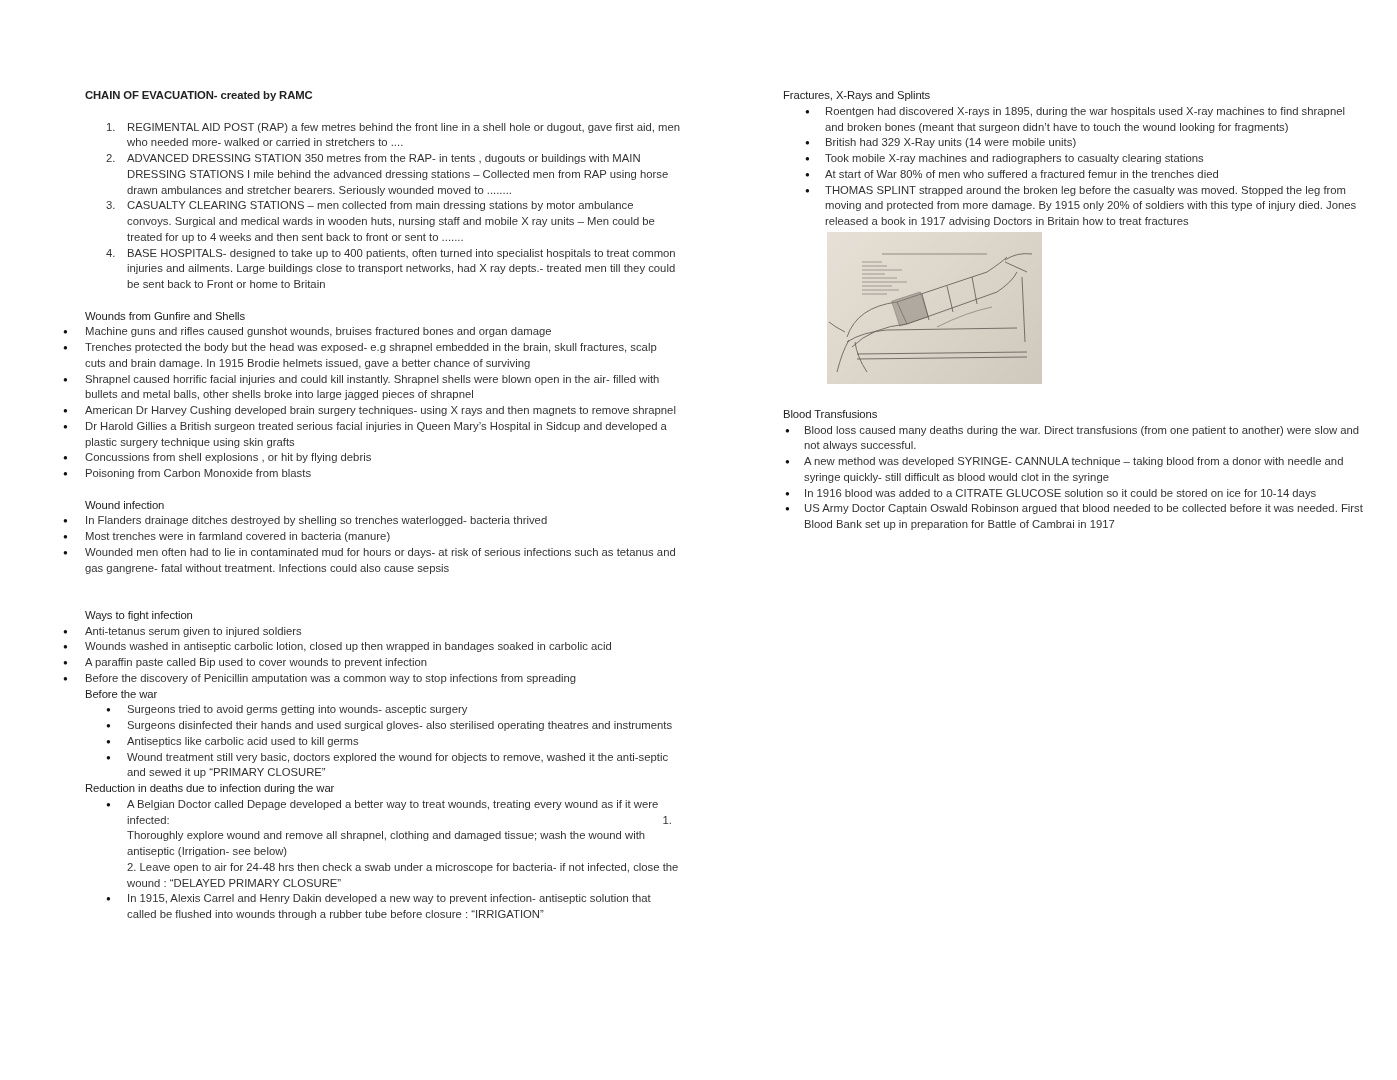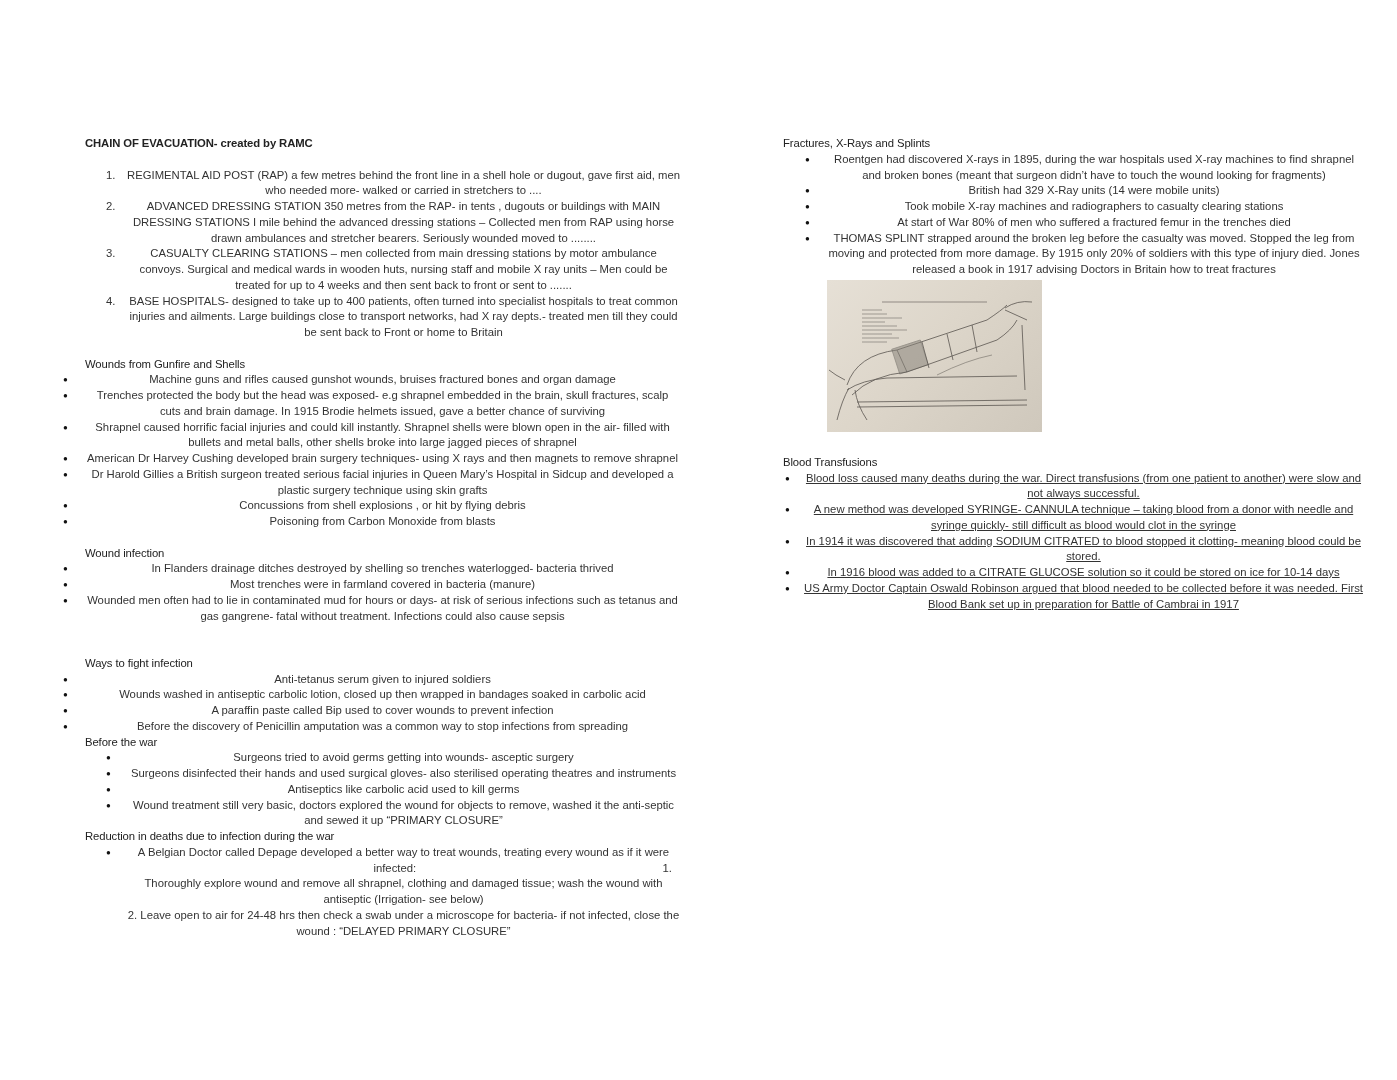--- a/index.html
+++ b/index.html
@@ -1,34 +1,34 @@
 <!DOCTYPE html>
 <html><head>
 <meta charset="utf-8">
 <style>
   html, body { margin:0; padding:0; }
   body {
     width:1397px; height:1080px; background:#ffffff; position:relative; overflow:hidden;
     font-family:"Liberation Sans", "DejaVu Sans", sans-serif; color:#333333;
     font-size:11.3px; line-height:15.75px;
   }
-  .col { position:absolute;margin-top:48px; }
+  .col { position:absolute; }
   .left { left:60px; top:88px; width:620px; }
   .right { left:783px; top:88px; width:580px; }
   h3 { font-size:11.3px; font-weight:normal; margin:0; color:#222; line-height:15.75px; letter-spacing:-0.1px; }
-  ol, ul { margin:0; padding:0; list-style:none;text-align:center; }
+  ol, ul { margin:0; padding:0; list-style:none; }
   .num li { position:relative; padding-left:67px; }
   .num li .n { position:absolute; left:46px; }
   .b1 li { position:relative; padding-left:25px; }
   .b1 li::before { content:"●"; position:absolute; left:3px; font-size:8px; top:0; color:#111; }
   .b2 li { position:relative; padding-left:67px; }
   .b2 li::before { content:"●"; position:absolute; left:46px; font-size:8px; color:#111; }
   .b3 li { position:relative; padding-left:42px; }
   .b3 li::before { content:"●"; position:absolute; left:22px; font-size:8px; color:#111; }
-  .b4 li { position:relative; padding-left:21px;text-decoration:underline; }
+  .b4 li { position:relative; padding-left:21px; }
   .b4 li::before { content:"●"; position:absolute; left:2px; font-size:8px; color:#111; }
   .sub { padding-left:25px; }
   .gap1 { height:15.75px; }
   .gap2 { height:31.5px; }
   .photo {
     margin-left:44px; margin-top:2px; width:215px; height:152px;
     background:linear-gradient(135deg,#e6e0d6 0%,#ddd6ca 45%,#cfc8bc 100%);
     position:relative;
   }
   .photo svg { position:absolute; left:0; top:0; }
@@ -95,20 +95,21 @@
   </ul>
   <div class="sub">
       <h3>Reduction in deaths due to infection during the war</h3>
     </div>
   <ul class="b2">
     <li>
       <span>A Belgian Doctor called Depage developed a better way to treat wounds, treating every wound as if it were infected:</span><span class="alignr">1.</span>
       <span class="indent-cont" style="clear:both">Thoroughly explore wound and remove all shrapnel, clothing and damaged tissue; wash the wound with antiseptic  (Irrigation- see below)</span>
       <span class="indent-cont">2. Leave open to air for 24-48 hrs then check a swab under a microscope for bacteria- if not infected, close the wound :  “DELAYED PRIMARY CLOSURE”</span>
     </li>
+    <li>In 1915, Alexis Carrel and Henry Dakin developed a new way to prevent infection- antiseptic solution that called be flushed into wounds through a rubber tube before closure : “IRRIGATION”</li>
   </ul>
 </div>
 
 <div class="col right">
   <h3>Fractures, X-Rays and Splints</h3>
   <ul class="b3">
     <li>Roentgen had discovered X-rays in 1895, during the war hospitals used X-ray machines to find shrapnel and broken bones (meant that surgeon didn’t have to touch the wound looking for fragments)</li>
     <li>British had 329 X-Ray units (14 were mobile units)</li>
     <li>Took mobile X-ray machines and radiographers to casualty clearing stations</li>
     <li>At start of War 80% of men who suffered a fractured femur in the trenches died</li>
@@ -141,17 +142,16 @@
         <line x1="195" y1="45" x2="198" y2="110"></line>
         <path d="M110 95 Q140 80 165 75" stroke-width="0.5"></path>
       </g>
     </svg>
   </div>
   <div class="gap1" style="height:23px"></div>
   <h3>Blood Transfusions</h3>
   <ul class="b4">
     <li>Blood loss caused many deaths during the war. Direct transfusions (from one patient to another) were slow and not always successful.</li>
     <li>A new method was developed SYRINGE- CANNULA technique – taking blood from a donor with needle and syringe quickly- still difficult as blood would clot in the syringe</li>
-    <li>In 1914 it was discovered that adding SODIUM CITRATED to blood stopped it clotting-  meaning blood could be stored.</li>
     <li>In 1916 blood was added to a CITRATE GLUCOSE solution so it could be stored on ice for 10-14 days</li>
     <li>US Army Doctor Captain Oswald Robinson argued that blood needed to be collected before it was needed. First Blood Bank set up in preparation for Battle of Cambrai in 1917</li>
   </ul>
 </div>
 
 </body></html>

